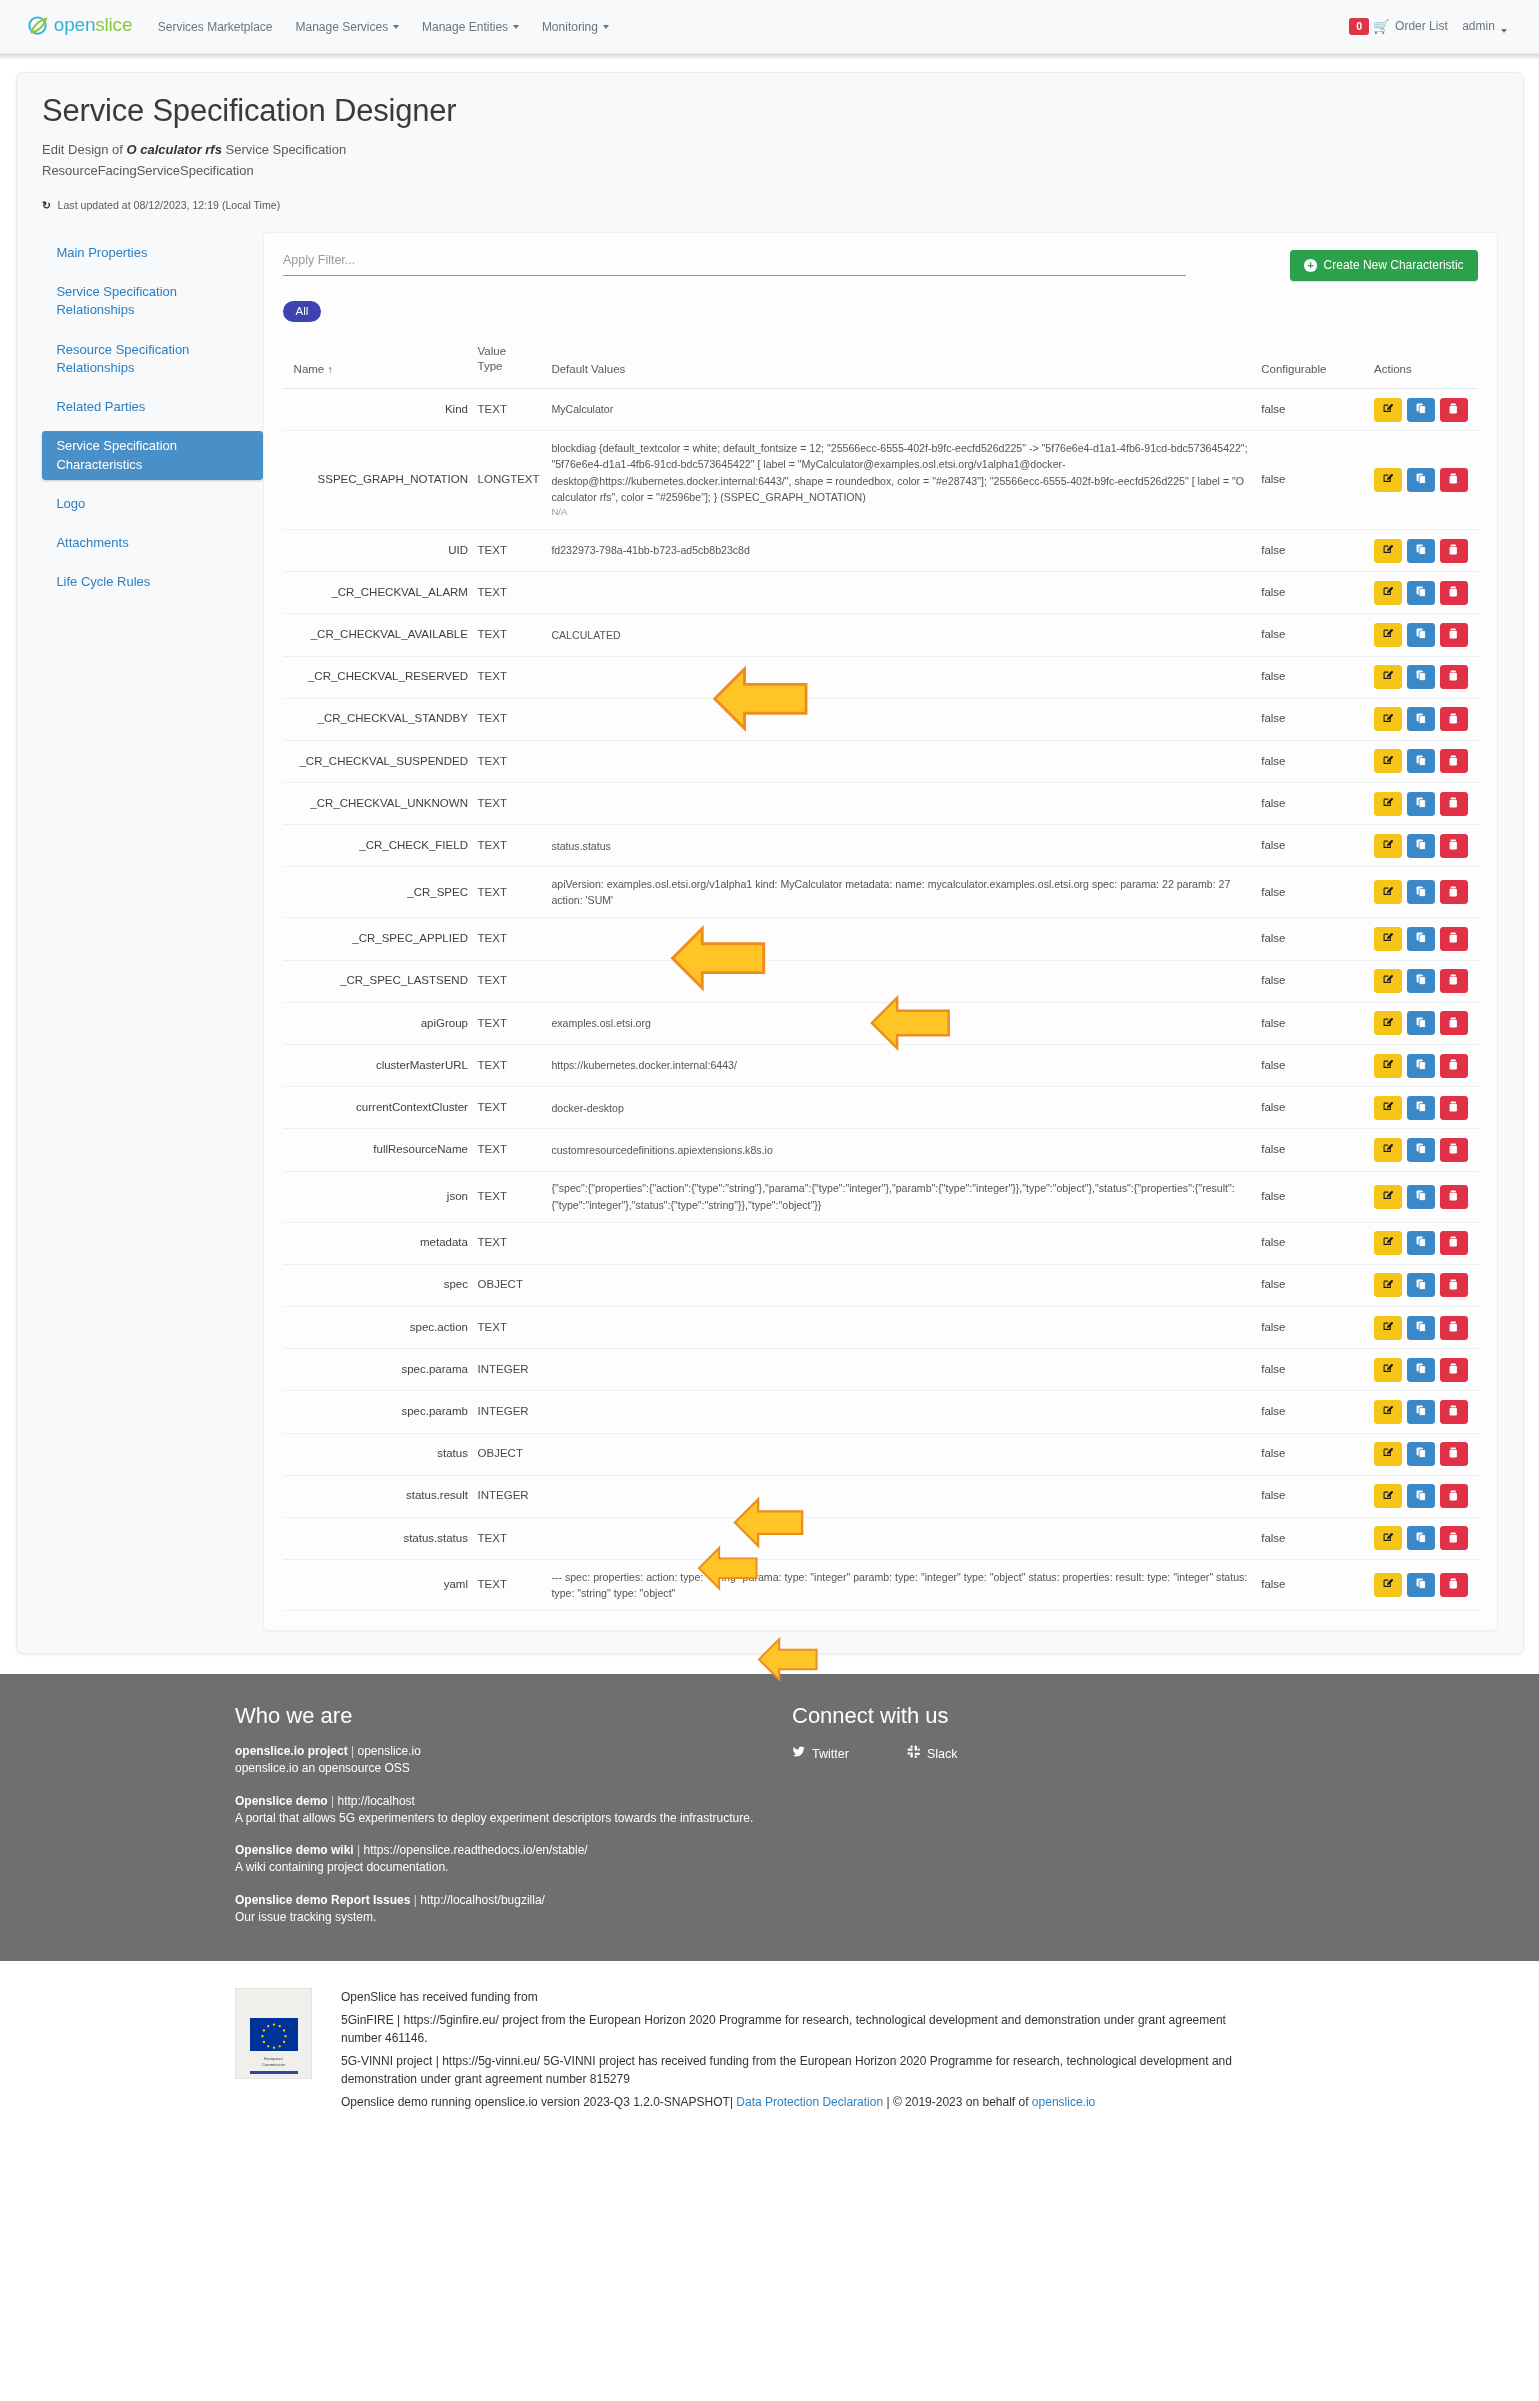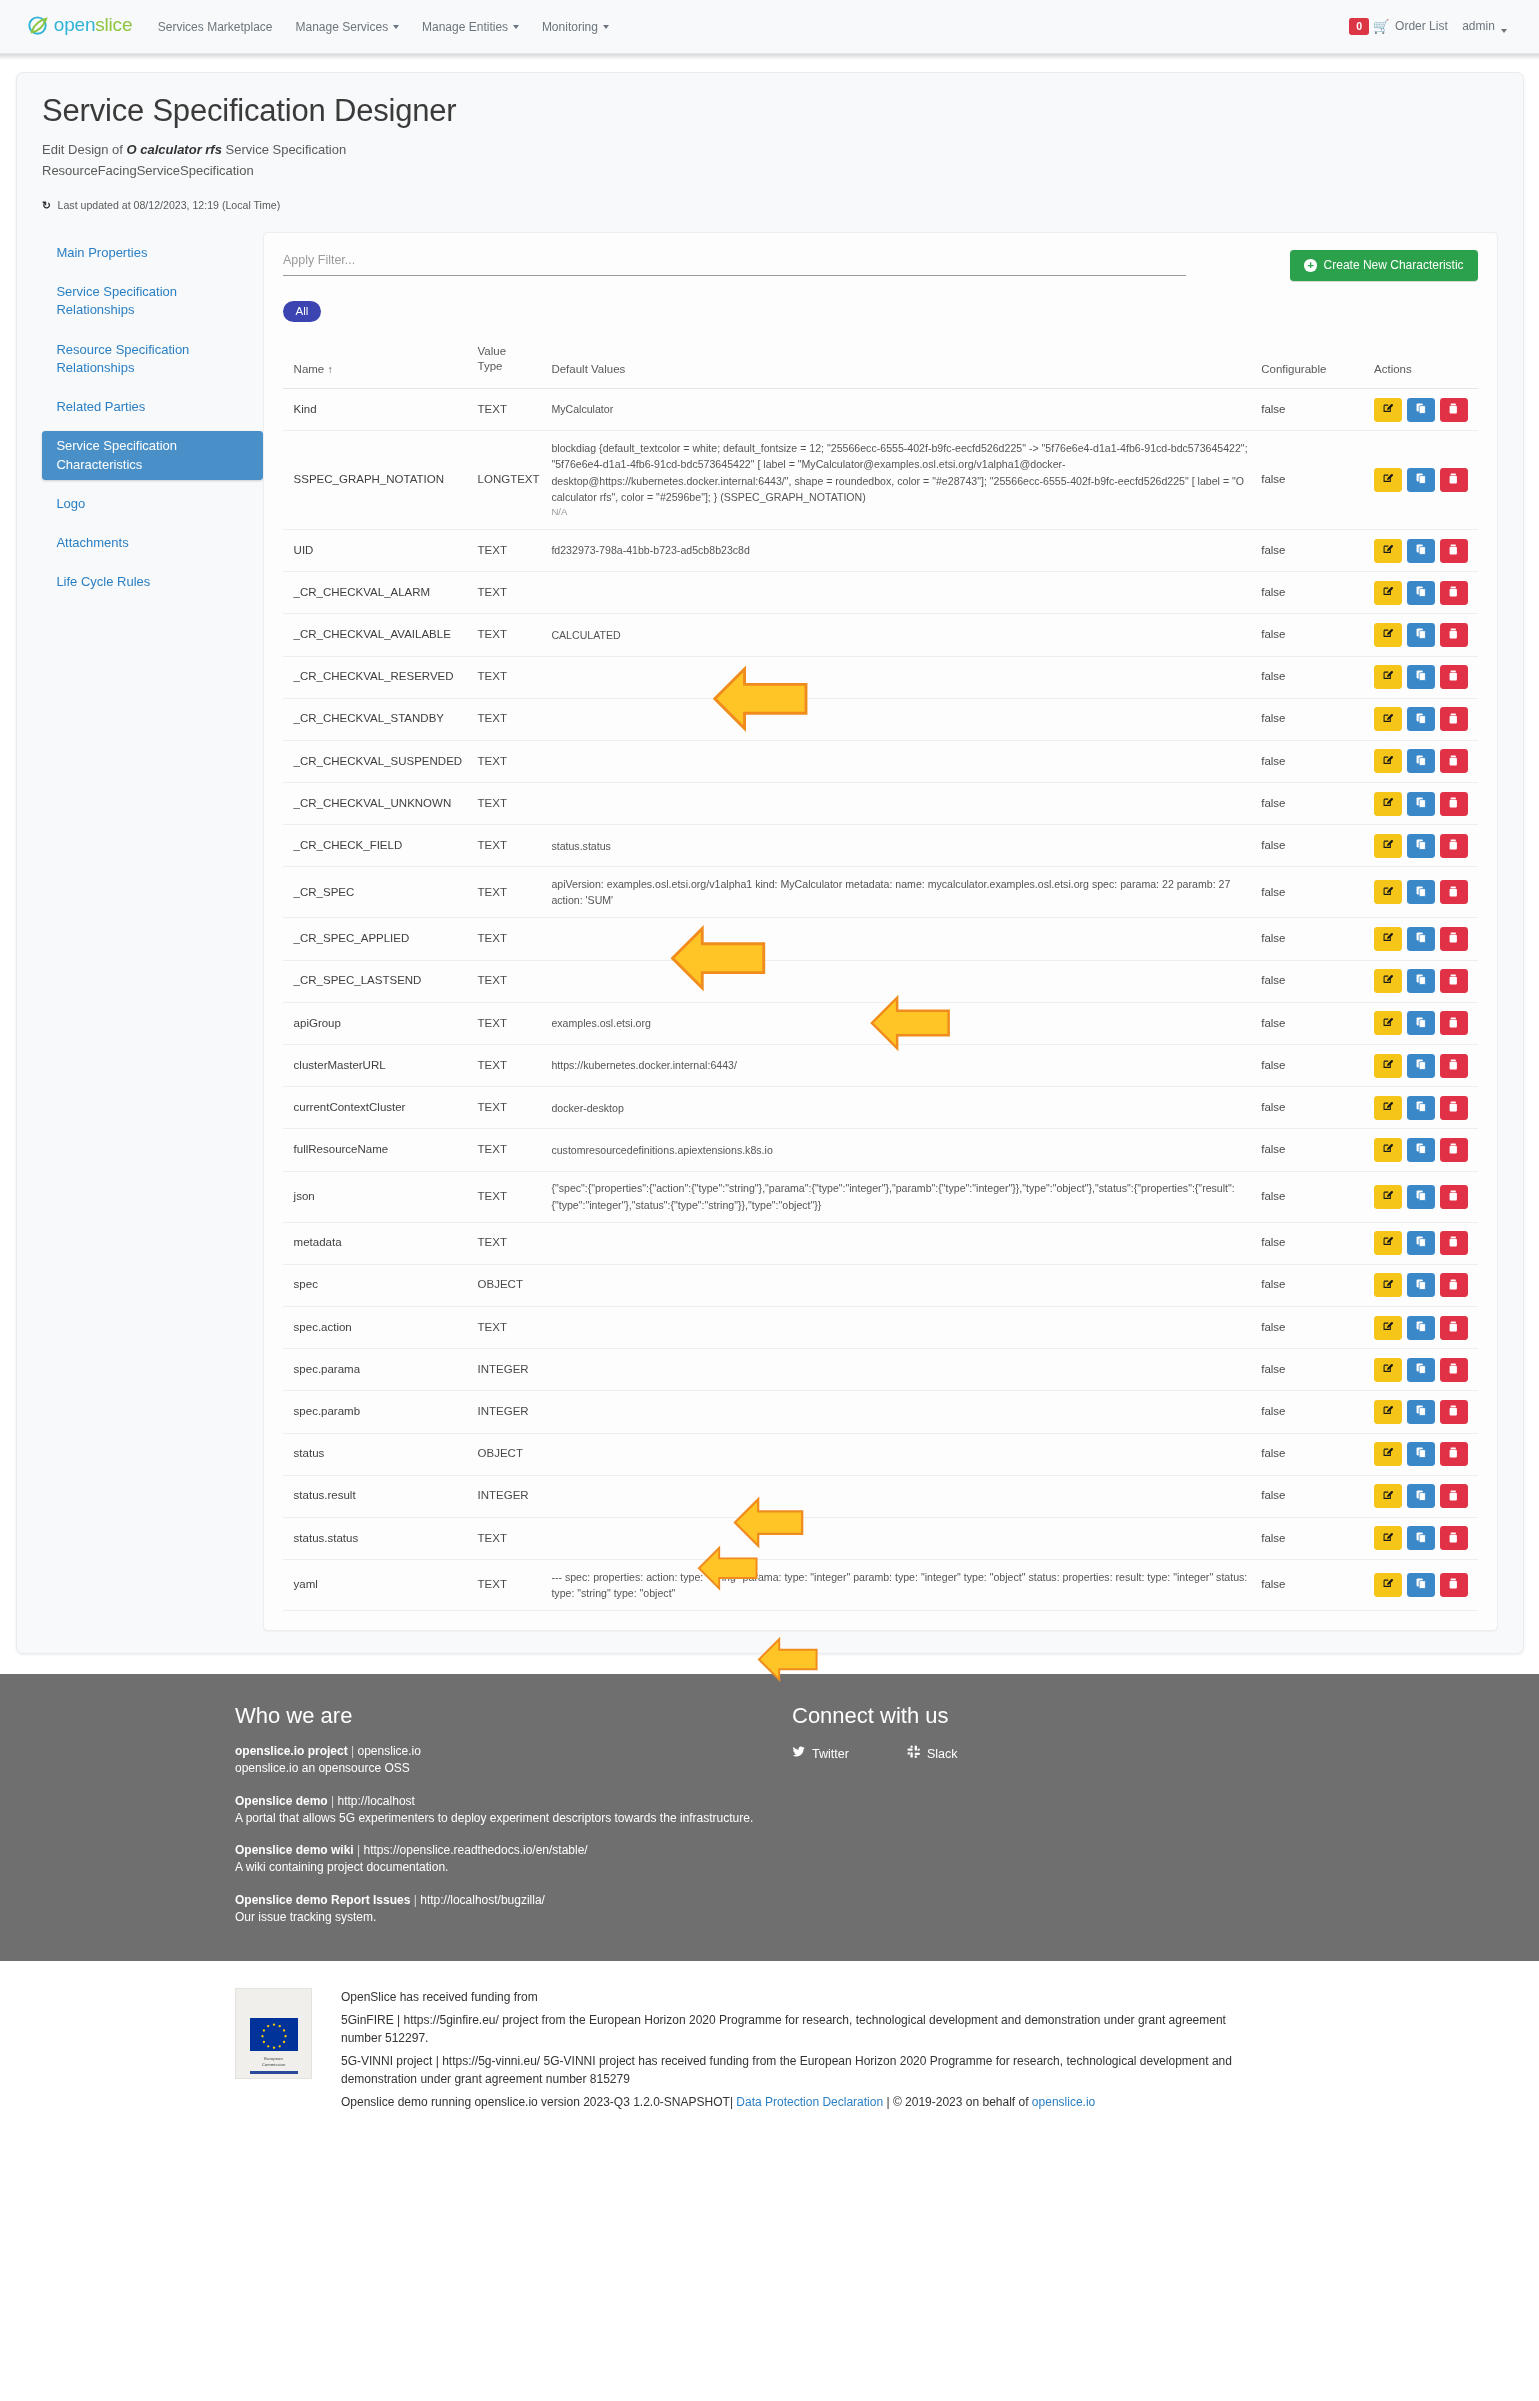--- a/index.html
+++ b/index.html
@@ -118,21 +118,21 @@
   .char-table thead th.c-cfg  { width:110px; }
   .char-table thead th.c-act  { width:106px; }
   .th-2line { display:block; line-height:1.35; }
   .sort-arrow { font-size:10.6px; }
 
   .char-table tbody td {
     font-size:11.5px; color:#4a4a4a; padding:8.6px 4.8px;
     border-bottom:1px solid #eceef0; vertical-align:middle; line-height:1.55;
     word-break:break-word;
   }
-  .char-table tbody td.c-name { padding-left:10.6px; color:#3f3f3f; }
+  .char-table tbody td.c-name { padding-left:10.6px; color:#3f3f3f;text-align:right; }
   .char-table tbody td.c-dv { font-size:10.6px; color:#555; }
   .char-table tbody td.c-cfg { color:#4a4a4a; }
   .na { color:#9a9a9a; font-size:9.6px; display:block; }
 
   .actions { display:flex; gap:4.8px; align-items:center; }
   .act-btn {
     width:28px;height:24px;border-radius:3.4px;border:none;cursor:pointer;
     display:flex;align-items:center;justify-content:center;
   }
   .act-edit { background:#f5c518; }
@@ -1127,21 +1127,21 @@
     </div>
     <div class="eu-cap">
       <span>European</span><br>
       <span>Commission</span>
     </div>
     <div class="eu-bar"></div>
   </div>
 
   <div class="fund-text">
     <p>OpenSlice has received funding from</p>
-    <p>5GinFIRE | https://5ginfire.eu/ project from the European Horizon 2020 Programme for research, technological development and demonstration under grant agreement number 512297.</p>
+    <p>5GinFIRE | https://5ginfire.eu/ project from the European Horizon 2020 Programme for research, technological development and demonstration under grant agreement number 461146.</p>
     <p>5G-VINNI project | https://5g-vinni.eu/ 5G-VINNI project has received funding from the European Horizon 2020 Programme for research, technological development and demonstration under grant agreement number 815279</p>
     <p>
       <span>Openslice demo running openslice.io version 2023-Q3 1.2.0-SNAPSHOT</span><span>|</span>
       <span class="lnk">Data Protection Declaration</span>
       <span>|</span>
       <span>© 2019-2023 on behalf of </span><span class="lnk">openslice.io</span>
     </p>
   </div>
 </div>
 

